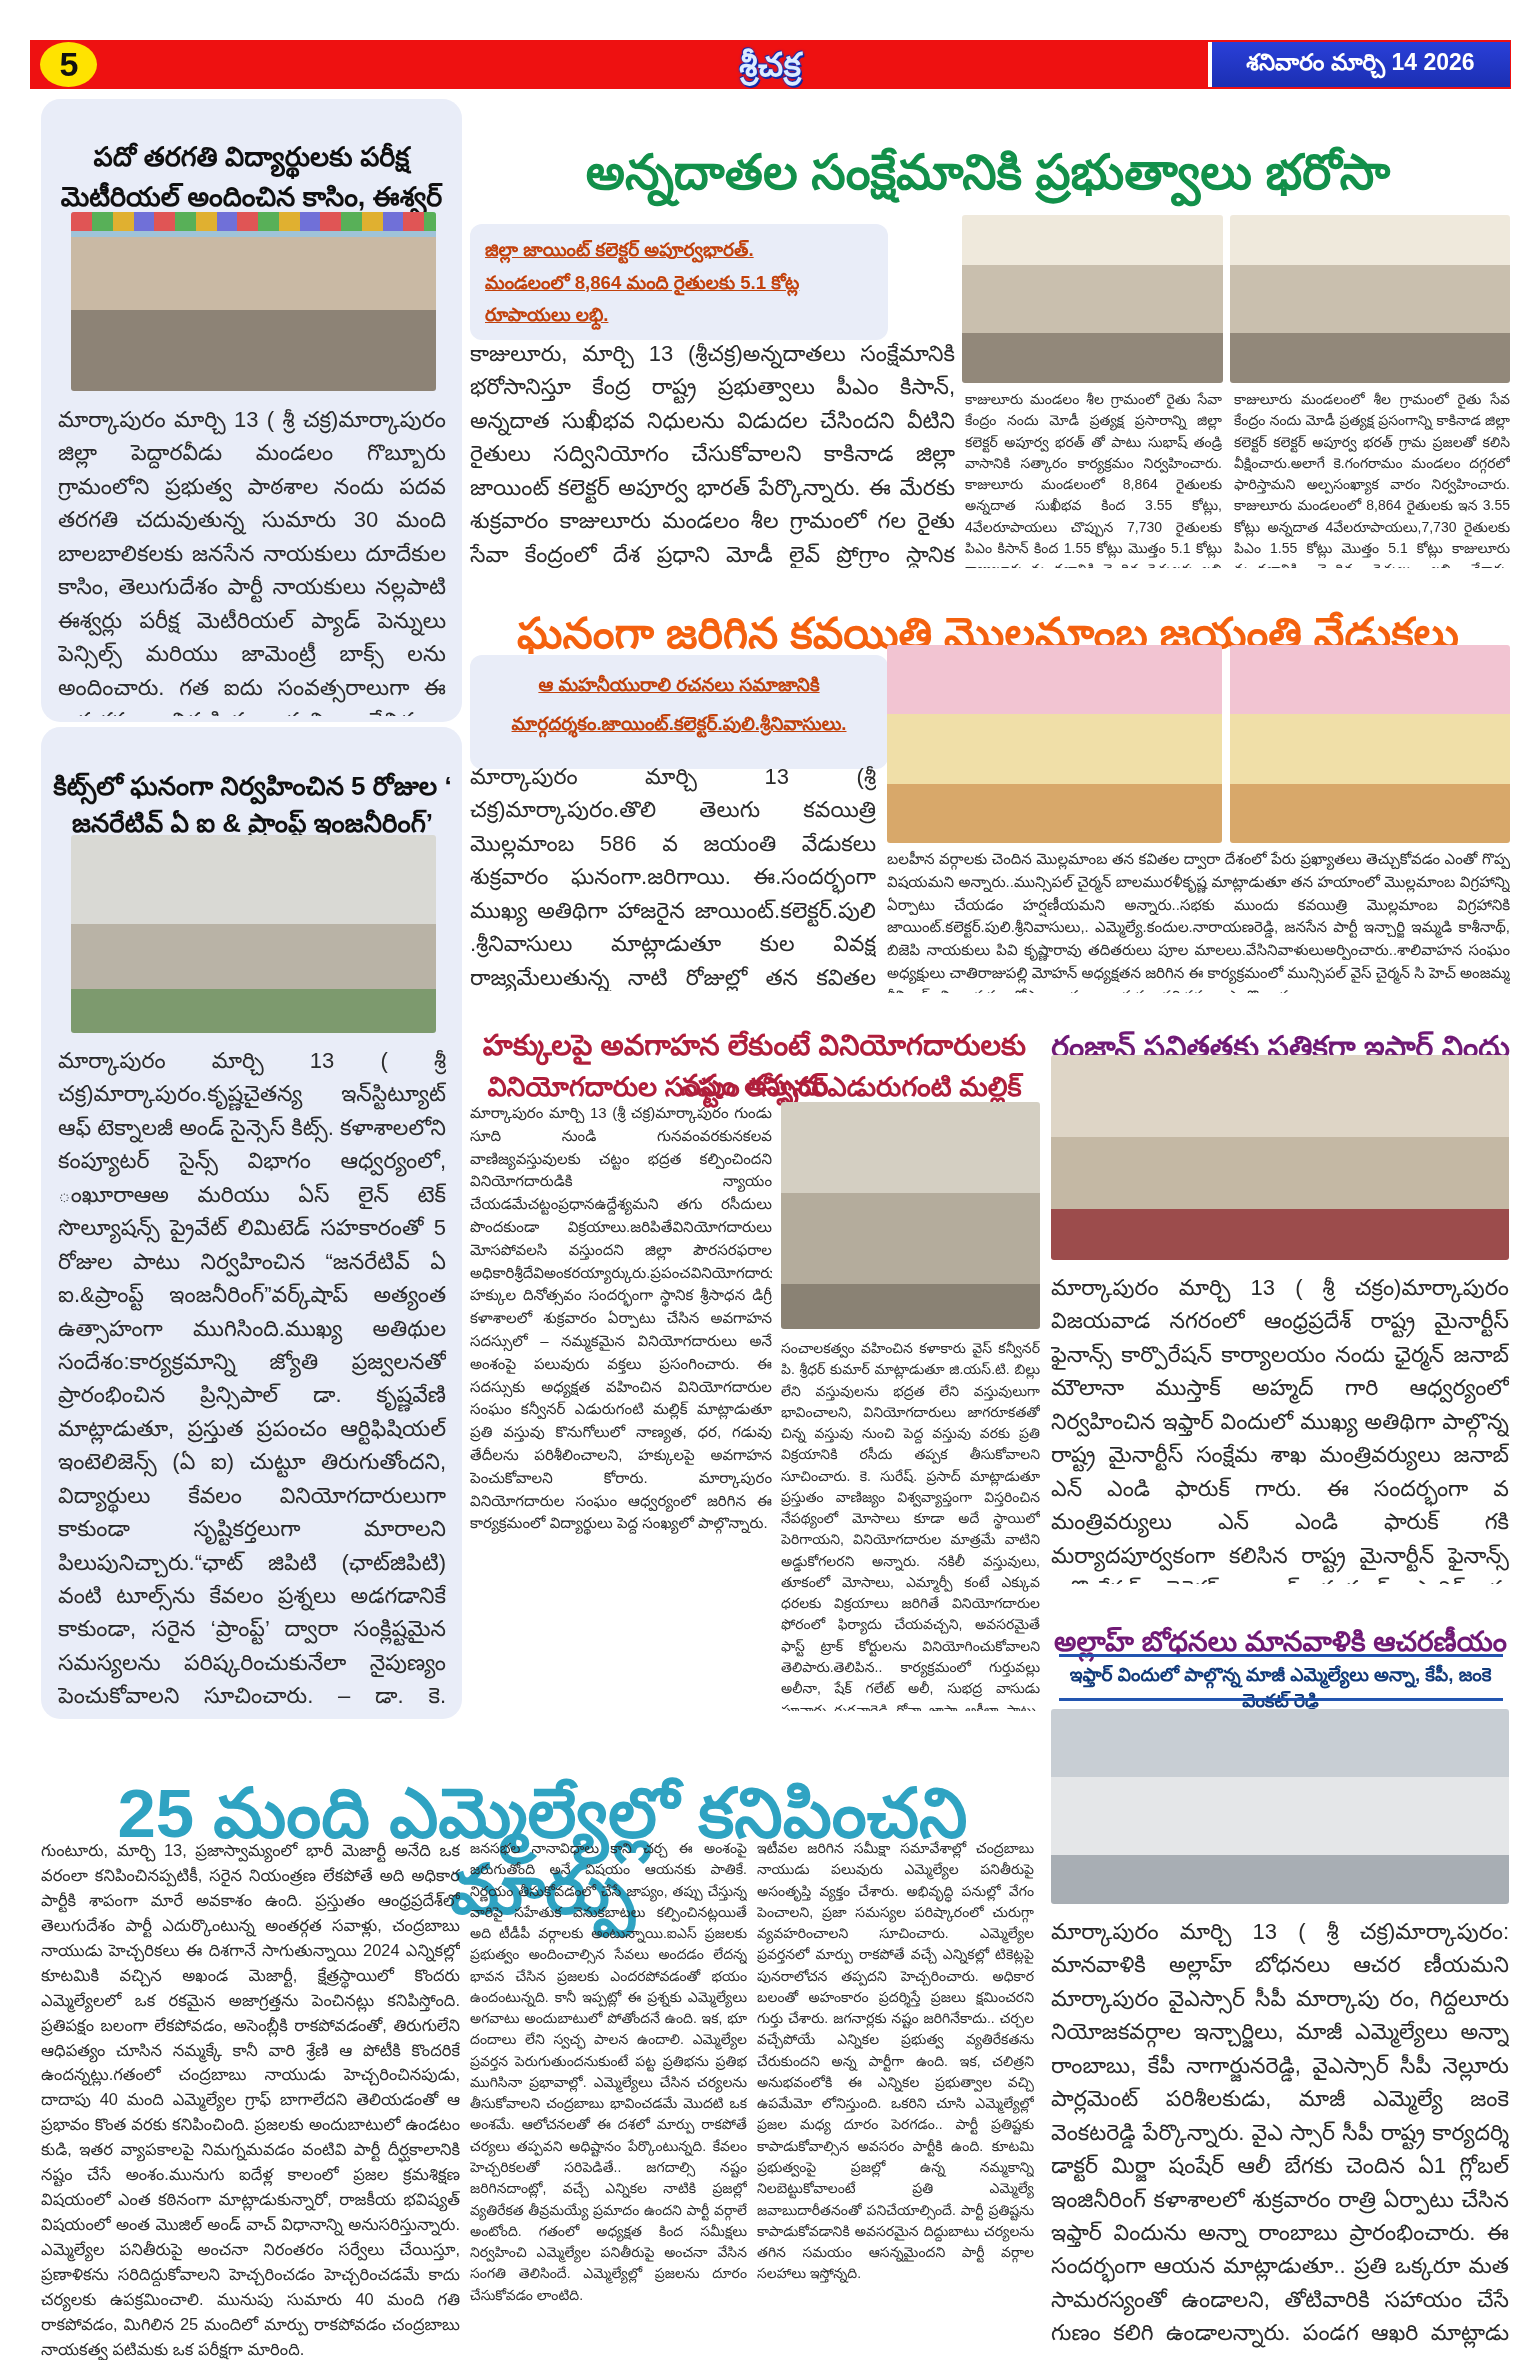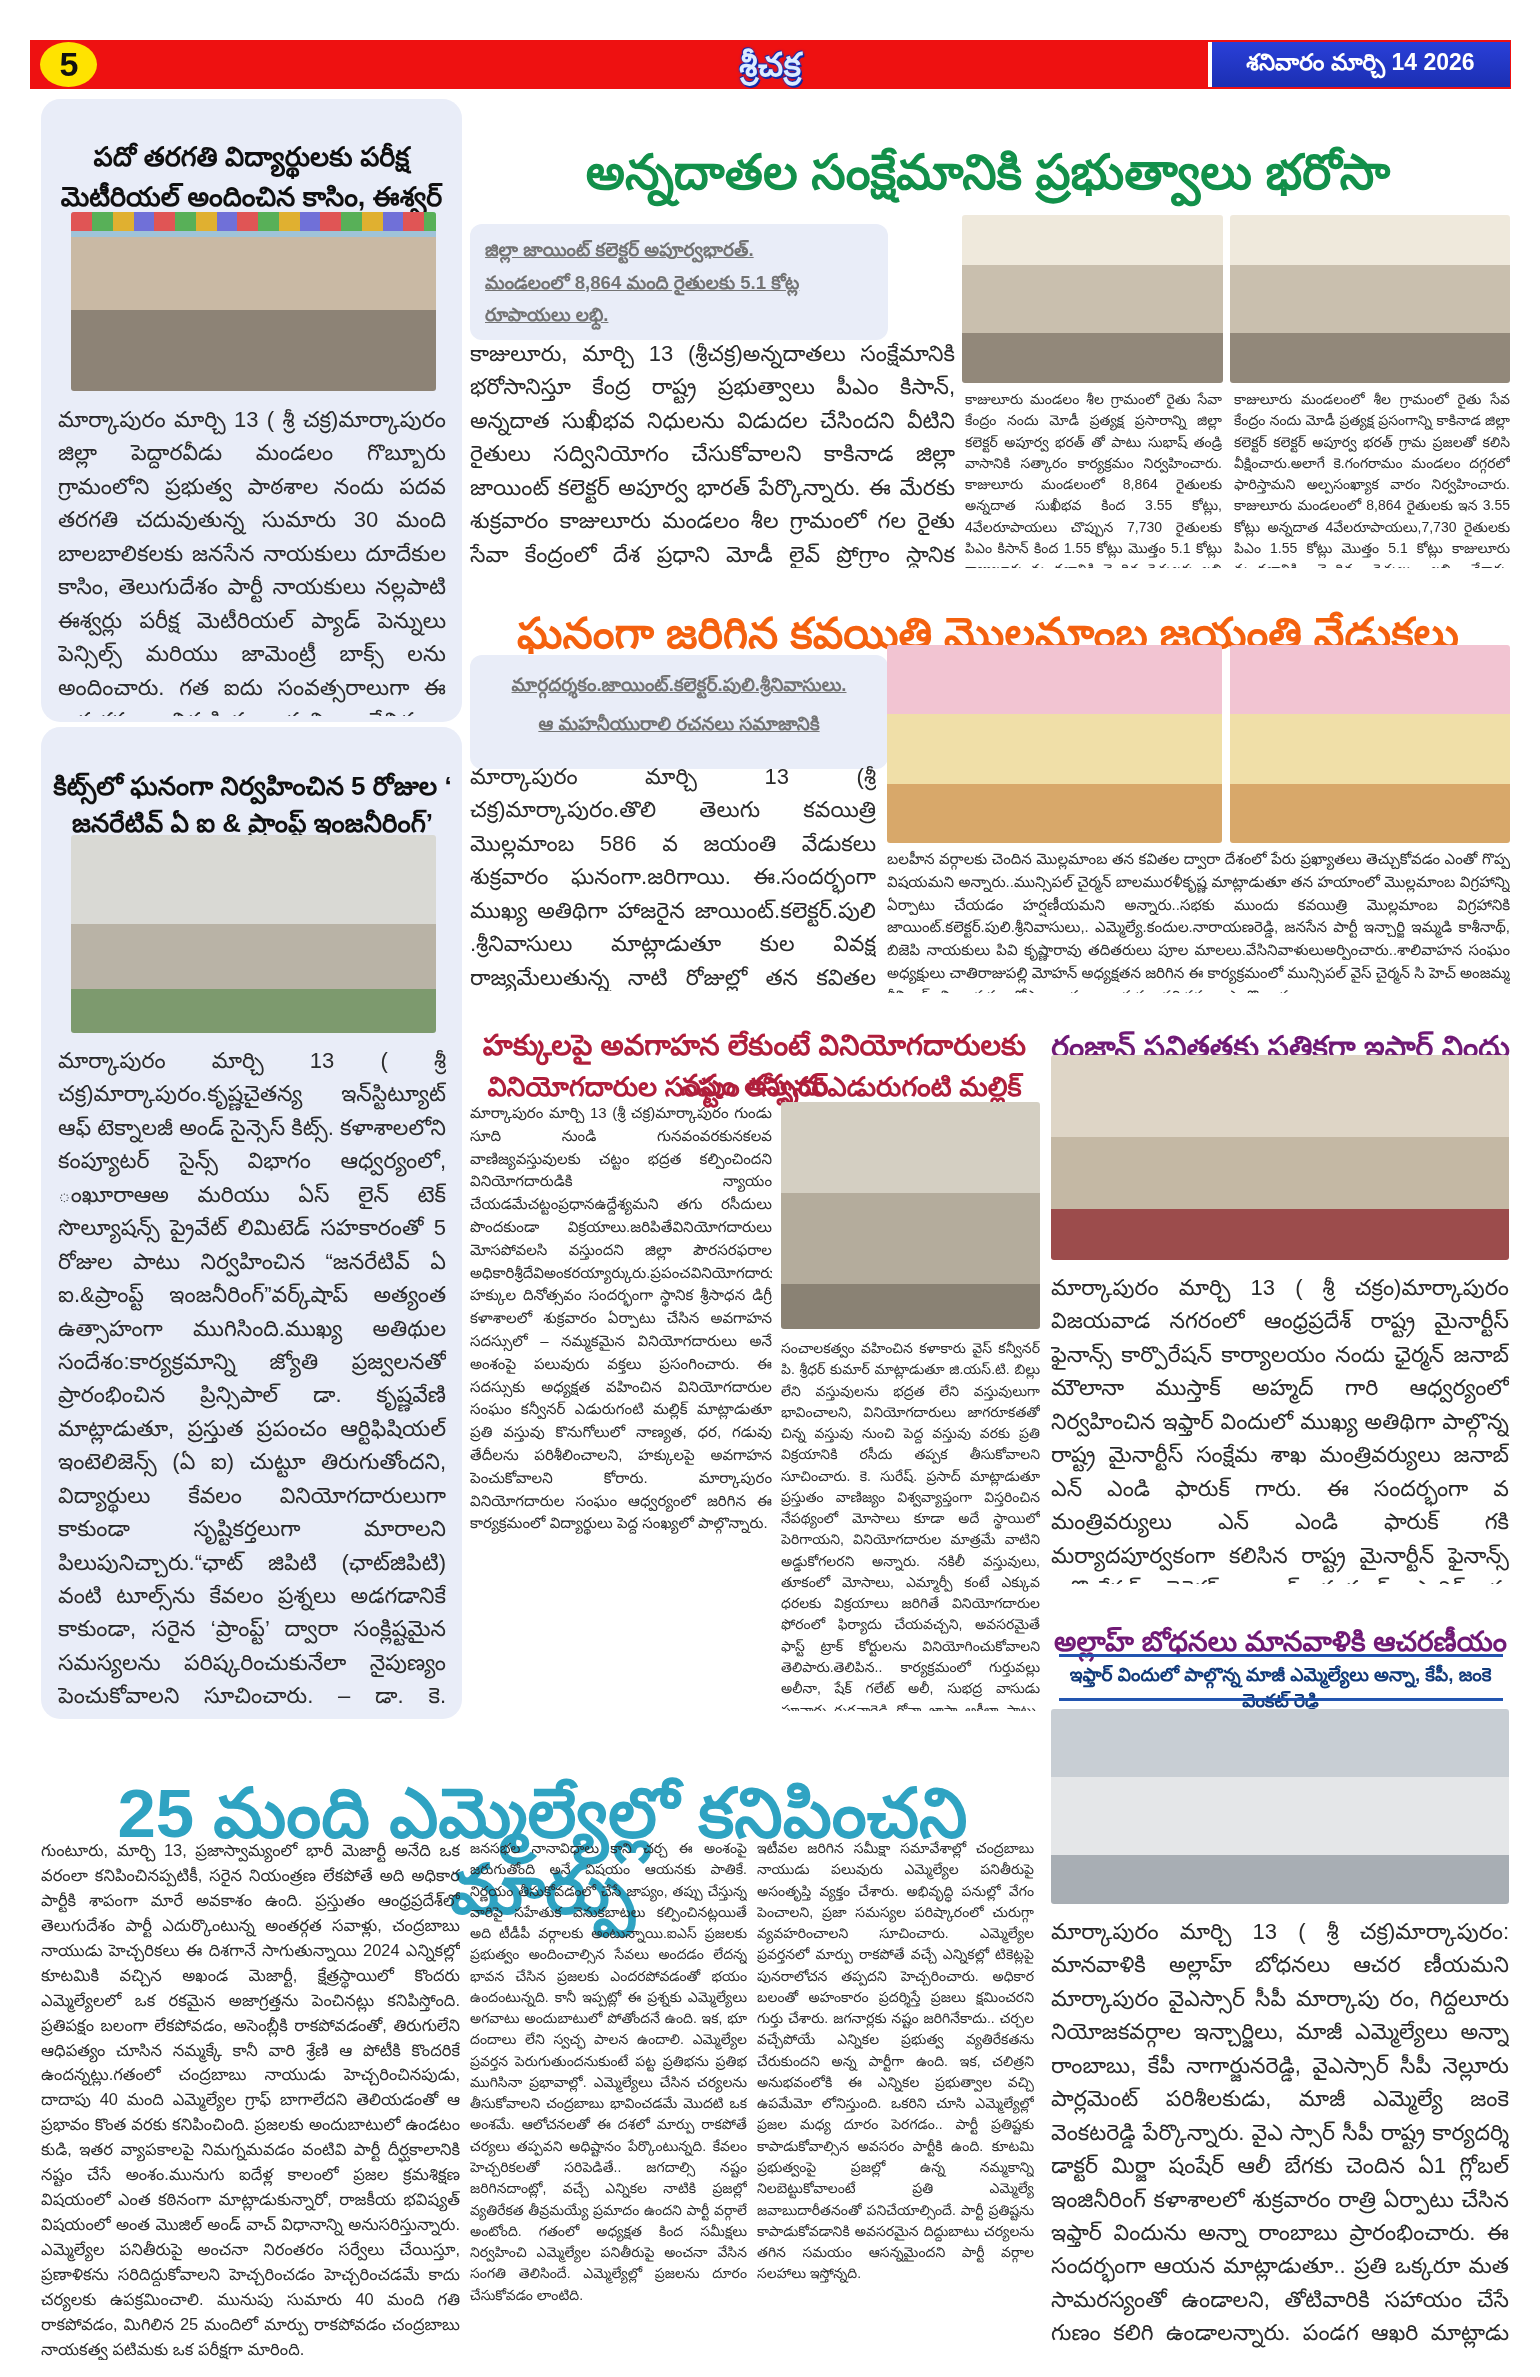--- a/index.html
+++ b/index.html
@@ -15,21 +15,21 @@
             text-shadow:0 0 1.5px #1a39c8,0 0 3px #1a39c8,1.5px 1.5px 0 #10289a,-0.7px -0.7px 0 #10289a;}
   #date-box{position:absolute;right:1.5px;top:2.2px;width:298px;height:45px;border-left:4.5px solid #ffffff;
             background:linear-gradient(180deg,#2a3fd8,#1b2fb2);display:flex;align-items:center;justify-content:center;
             color:#ffffff;font-size:23px;font-weight:bold;}
   
   .box{position:absolute;background:#e9edf8;border-radius:19.4px;}
   .photo{position:absolute;border-radius:3px;overflow:hidden;}
   .body-txt{position:absolute;font-size:22px;line-height:1.52;text-align:justify;color:#2b2b2b;overflow:hidden;}
   .headline{position:absolute;text-align:center;font-weight:bold;}
   .subhead-box{position:absolute;background:#e9edf8;border-radius:12px;padding:10.4px 15px;overflow:hidden;}
-  .subhead-line{display:block;color:#737373;font-size:18.6px;font-weight:bold;text-decoration:underline;
+  .subhead-line{display:block;color:#c2410c;font-size:18.6px;font-weight:bold;text-decoration:underline;
                 line-height:1.75;}
   
   .p-classroom{background:linear-gradient(180deg,#9fc3d8 0 14%,#c9b9a4 14% 55%,#8d8376 55% 100%),#c9b9a4;}
   .p-classroom::before{content:"";position:absolute;left:0;top:0;right:0;height:19.4px;
      background:repeating-linear-gradient(90deg,#e05555 0 21px,#58b058 21px 42px,#e0b030 42px 63px,#7070d8 63px 83px);}
   .p-workshop{background:linear-gradient(180deg,#d9d9d4 0 45%,#b9b3a6 45% 78%,#7d9a6e 78% 100%);}
   .p-hall{background:linear-gradient(180deg,#efe9dc 0 30%,#c9bfae 30% 70%,#92887a 70% 100%);}
   .p-stage{background:linear-gradient(180deg,#f2c4d2 0 35%,#f0dfa8 35% 70%,#d8a86a 70% 100%);}
   .p-group{background:linear-gradient(180deg,#d4cfc2 0 40%,#b4ac9c 40% 80%,#8a8274 80% 100%);}
   .p-iftar{background:linear-gradient(180deg,#ded5c6 0 40%,#c4b8a4 40% 75%,#9c4c4c 75% 100%);}
@@ -77,22 +77,22 @@
     <div class="photo p-hall" style="left:962px;top:215px;width:261px;height:168px;"></div>
     <div class="photo p-hall" style="left:1230px;top:215px;width:280px;height:168px;"></div>
     <div class="body-txt" style="left:470px;top:337px;width:485px;height:231px;">కాజులూరు, మార్చి 13 (శ్రీచక్ర)అన్నదాతలు సంక్షేమానికి భరోసానిస్తూ కేంద్ర రాష్ట్ర ప్రభుత్వాలు పీఎం కిసాన్, అన్నదాత సుఖీభవ నిధులను విడుదల చేసిందని వీటిని రైతులు సద్వినియోగం చేసుకోవాలని కాకినాడ జిల్లా జాయింట్ కలెక్టర్ అపూర్వ భారత్ పేర్కొన్నారు. ఈ మేరకు శుక్రవారం కాజులూరు మండలం శీల గ్రామంలో గల రైతు సేవా కేంద్రంలో దేశ ప్రధాని మోడీ లైవ్ ప్రోగ్రాం స్థానిక రైతులతో కలిసి జాయింట్ కలెక్టర్ అపూర్వ భరత్ ,అధికారులతో కలిసి వీక్షించారు. ఈసందర్భంగాపిఎం కిసాన్ 22 వ విడత 2వేల రూపాయలు అన్నదాత సుఖీభవ 3వ విడత గా 4 వేల రూపాయలు మొత్తం 6 వేల రూపాయలు రైతుల ఖాతాలో కేంద్ర ,రాష్ట్ర ప్రభుత్వాలు జమ చేయడం జరిగిందని పేర్కొన్నారు. ఈ కార్యక్రమం</div>
     <div class="body-txt" style="left:965px;top:389px;width:257px;height:179px;font-size:14px;">కాజులూరు మండలం శీల గ్రామంలో రైతు సేవా కేంద్రం నందు మోడీ ప్రత్యక్ష ప్రసారాన్ని జిల్లా కలెక్టర్ అపూర్వ భరత్ తో పాటు సుభాష్ తండ్రి వాసానికి సత్కారం కార్యక్రమం నిర్వహించారు. కాజులూరు మండలంలో 8,864 రైతులకు అన్నదాత సుఖీభవ కింద 3.55 కోట్లు, 4వేలరూపాయలు చొప్పున 7,730 రైతులకు పిఎం కిసాన్ కింద 1.55 కోట్లు మొత్తం 5.1 కోట్లు కాజులూరు మండలానికి చెందిన రైతులకు లభ్ది చేశారు.</div>
     <div class="body-txt" style="left:1234px;top:389px;width:276px;height:179px;font-size:14px;">కాజులూరు మండలంలో శీల గ్రామంలో రైతు సేవ కేంద్రం నందు మోడీ ప్రత్యక్ష ప్రసంగాన్ని కాకినాడ జిల్లా కలెక్టర్ కలెక్టర్ అపూర్వ భరత్ గ్రామ ప్రజలతో కలిసి వీక్షించారు.అలాగే కె.గంగరామం మండలం దగ్గరలో ఫారిస్తామని అల్పసంఖ్యాక వారం నిర్వహించారు. కాజులూరు మండలంలో 8,864 రైతులకు ఇన 3.55 కోట్లు అన్నదాత 4వేలరూపాయలు,7,730 రైతులకు పిఎం 1.55 కోట్లు మొత్తం 5.1 కోట్లు కాజులూరు మండలానికి చెందిన రైతులు లభ్ది చేశారు. ఈకార్యక్రమంలో ఎండిఏ.జి.రాంబాబు, తహసీల్దార్ జి.జగన్, మండల, గ్రామస్థాయి అధికారులు రైతులు గ్రామ ప్రజలు తదితరులు పాల్గొన్నారు.</div>
   </section>
 
   <section>
     <h1 class="headline hl-orange" style="left:466px;top:574px;width:1044px;font-size:43px;line-height:1.1;">ఘనంగా జరిగిన కవయిత్రి మొల్లమాంబ జయంతి వేడుకలు</h1>
     <div class="subhead-box" style="left:470px;top:655px;width:388px;height:93px;text-align:center;">
+      <span class="subhead-line" style="line-height:2.1;">ఆ మహనీయురాలి రచనలు సమాజానికి</span>
       <span class="subhead-line" style="line-height:2.1;">మార్గదర్శకం.జాయింట్.కలెక్టర్.పులి.శ్రీనివాసులు.</span>
-      <span class="subhead-line" style="line-height:2.1;">ఆ మహనీయురాలి రచనలు సమాజానికి</span>
     </div>
     <div class="photo p-stage" style="left:887px;top:645px;width:335px;height:198px;"></div>
     <div class="photo p-stage" style="left:1230px;top:645px;width:280px;height:198px;"></div>
     <div class="body-txt" style="left:470px;top:760px;width:406px;height:231px;">మార్కాపురం మార్చి 13 (శ్రీ చక్ర)మార్కాపురం.తొలి తెలుగు కవయిత్రి మొల్లమాంబ 586 వ జయంతి వేడుకలు శుక్రవారం ఘనంగా.జరిగాయి. ఈ.సందర్భంగా ముఖ్య అతిథిగా హాజరైన జాయింట్.కలెక్టర్.పులి .శ్రీనివాసులు మాట్లాడుతూ కుల వివక్ష రాజ్యమేలుతున్న నాటి రోజుల్లో తన కవితల ద్వారా సమాజాన్ని మెప్పించిన గొప్ప మేధావి కవయిత్రి మొల్లమాంబ అని ఆ మహనీయురాలి సేవలను కొనియాడారు. మొలరామాయణం సమాజానికి మార్గదర్శకమని అన్నారు. ఎమ్మెల్యే కందుల నారాయణరెడ్డి మాట్లాడుతూ మొల్లమాంబ కవితలను ప్రజల్లోకి విస్తృతంగా పంపించాలన్నారు.</div>
     <div class="body-txt" style="left:887px;top:848px;width:623px;height:145px;font-size:15px;">బలహీన వర్గాలకు చెందిన మొల్లమాంబ తన కవితల ద్వారా దేశంలో పేరు ప్రఖ్యాతలు తెచ్చుకోవడం ఎంతో గొప్ప విషయమని అన్నారు..మున్సిపల్ చైర్మన్ బాలమురళీకృష్ణ మాట్లాడుతూ తన హయాంలో మొల్లమాంబ విగ్రహాన్ని ఏర్పాటు చేయడం హర్షణీయమని అన్నారు..సభకు ముందు కవయిత్రి మొల్లమాంబ విగ్రహానికి జాయింట్.కలెక్టర్.పులి.శ్రీనివాసులు,. ఎమ్మెల్యే.కందుల.నారాయణరెడ్డి, జనసేన పార్టీ ఇన్చార్జి ఇమ్మడి కాశీనాథ్, బిజెపి నాయకులు పివి కృష్ణారావు తదితరులు పూల మాలలు.వేసినివాళులుఅర్పించారు..శాలివాహన సంఘం అధ్యక్షులు చాతిరాజుపల్లి మోహన్ అధ్యక్షతన జరిగిన ఈ కార్యక్రమంలో మున్సిపల్ వైస్ చైర్మన్ సి హెచ్ అంజమ్మ శ్రీనివాస్, విశ్రాంత ప్రధానోపాధ్యాయులు కాశయ్య తదితరులు పాల్గొన్నారు.</div>
   </section>
 
   <section>
     <h2 class="headline hl-maroon" style="left:462px;top:1005px;width:585px;font-size:29px;">హక్కులపై అవగాహన లేకుంటే వినియోగదారులకు నష్టం తప్పదు</h2>
     <h2 class="headline hl-maroon" style="left:462px;top:1050px;width:585px;font-size:27px;">వినియోగదారుల సంఘం కన్వీనర్ఎడురుగంటి మల్లిక్</h2>

